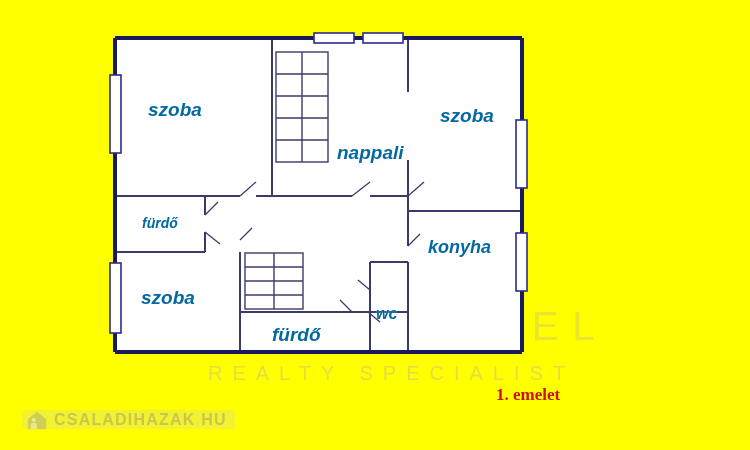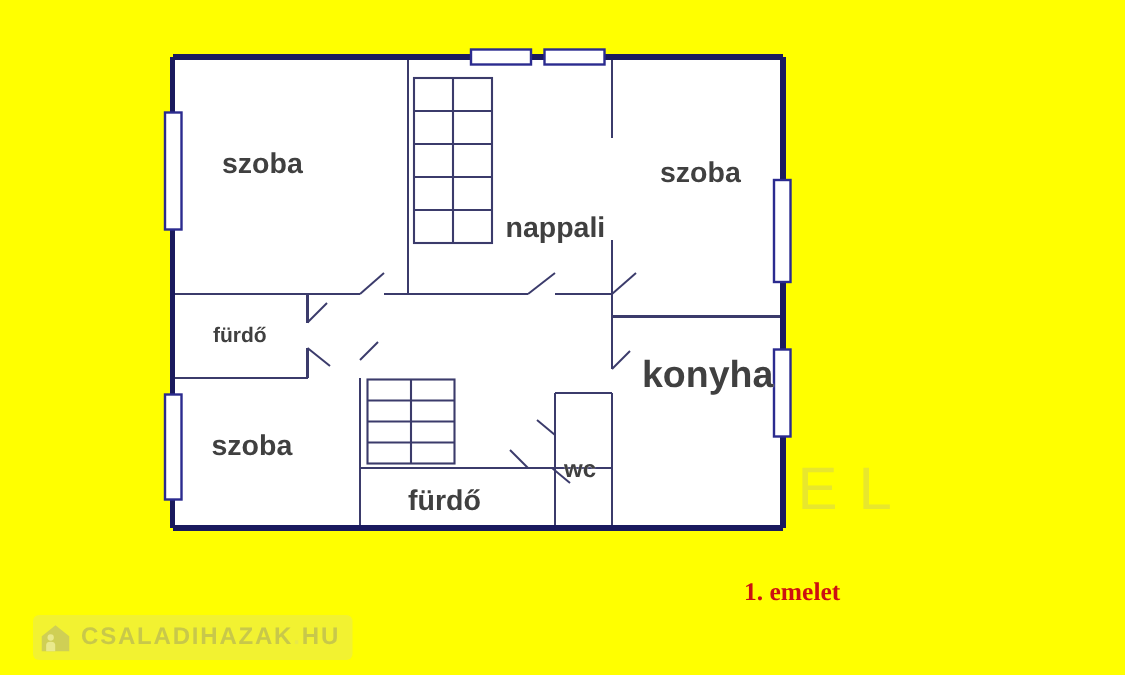--- a/index.html
+++ b/index.html
@@ -20,27 +20,28 @@
   #plan-svg {
     position: absolute;
     left: 0;
     top: 0;
     width: 750px;
     height: 450px;
   }
   
   .room-label {
     position: absolute;
-    color: #404040;
+    color: #0369a1;
     font-weight: bold;
     font-family: "Liberation Sans", sans-serif;
     white-space: nowrap;
     letter-spacing: 0px;
     line-height: 1;
     text-shadow: 0 0 1px rgba(255,255,255,0.85);
+    font-style: italic;
   }
   
   #floor-caption {
     position: absolute;
     left: 496px;
     top: 385px;
     color: #cc1111;
     font-weight: bold;
     font-size: 17px;
     font-family: Liberation Serif, serif;
@@ -76,21 +77,21 @@
     width: 220px;
     height: 130px;
     pointer-events: none;
     opacity: 0.55;
   }
   
   #site-badge {
     position: absolute;
     left: 22px;
     top: 410px;
-    height: 30px;
+    height: 19px;
     display: flex;
     align-items: center;
     background: rgba(232,232,90,0.55);
     border-radius: 4px;
     padding: 0 8px 0 4px;
     pointer-events: none;
   }
   #badge-house-icon {
     width: 22px;
     height: 22px;
@@ -142,20 +143,21 @@
       <circle cx="84" cy="90" r="7"></circle>
       <circle cx="136" cy="90" r="7"></circle>
       <circle cx="150" cy="30" r="4"></circle>
       <circle cx="70" cy="30" r="4"></circle>
       <circle cx="150" cy="100" r="4"></circle>
       <circle cx="70" cy="100" r="4"></circle>
     </g>
   </svg>
 
   <div class="wm-text" id="wm-citycartel">CITY CARTEL</div>
+  <div class="wm-text" id="wm-realty">REALTY SPECIALIST</div>
 
   <svg id="plan-svg" viewBox="0 0 750 450" xmlns="http://www.w3.org/2000/svg">
 
     <rect x="115" y="38" width="407" height="314" fill="#ffffff"></rect>
 
     <g stroke="#3b3b6b" stroke-width="1.6" fill="none" shape-rendering="crispEdges">
 
       <line x1="272" y1="38" x2="272" y2="196"></line>
 
       <line x1="408" y1="38" x2="408" y2="92"></line>
@@ -240,21 +242,21 @@
 
   <div class="room-label" style="left:148px; top:100px; font-size:19px;">szoba</div>
 
   <div class="room-label" style="left:337px; top:98px; font-size:19px;margin-top:45px;">nappali</div>
 
   <div class="room-label" style="left:440px; top:106px; font-size:19px;">szoba</div>
 
   <div class="room-label" style="left:142px; top:216px; font-size:14px;">fürdő</div>
 
 
-  <div class="room-label" style="left:428px; top:238px; font-size:25px;">konyha</div>
+  <div class="room-label" style="left:428px; top:238px; font-size:18px;">konyha</div>
 
   <div class="room-label" style="left:141px; top:288px; font-size:19px;">szoba</div>
 
   <div class="room-label" style="left:376px; top:281px; font-size:16px;margin-top:25px;">wc</div>
 
   <div class="room-label" style="left:272px; top:325px; font-size:19px;">fürdő</div>
 
   <div id="floor-caption">1. emelet</div>
 
   <div id="site-badge">

